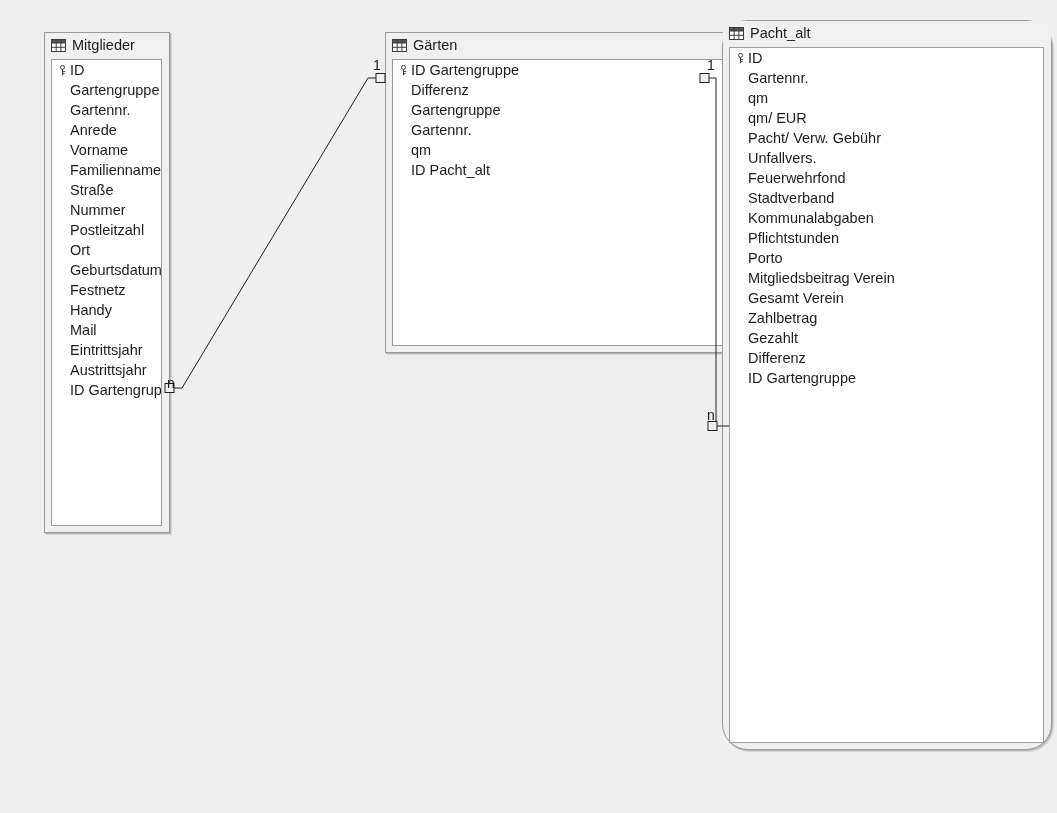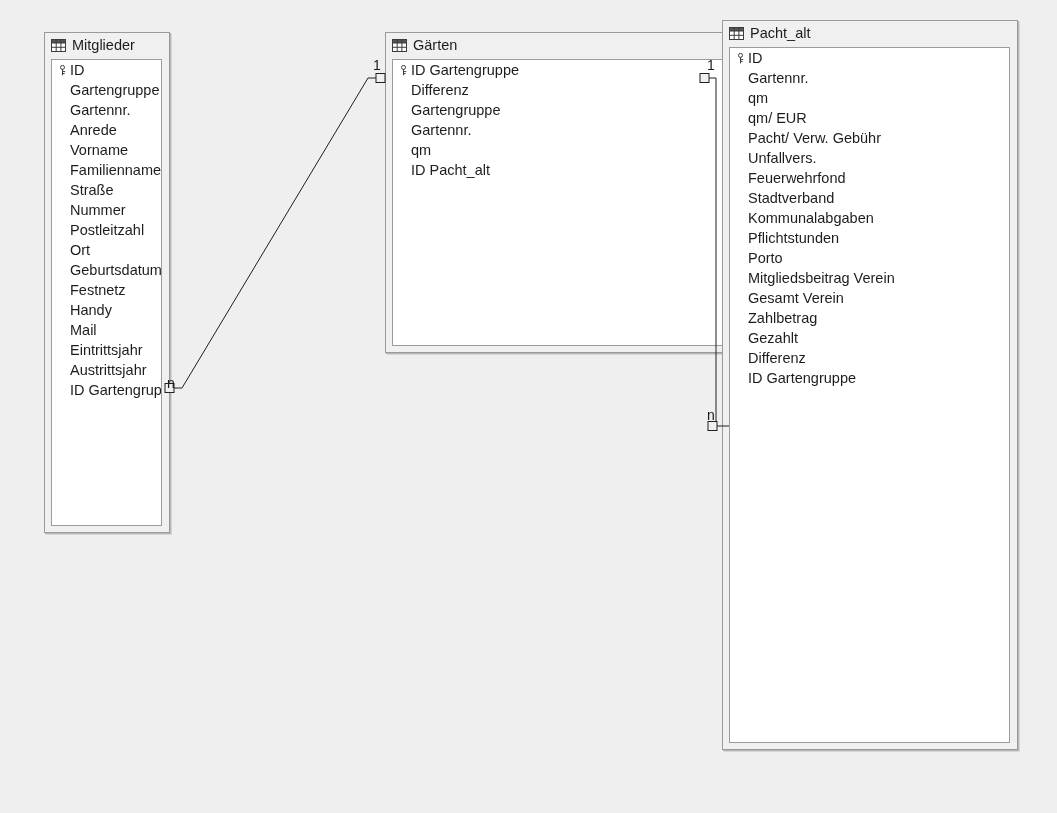--- a/index.html
+++ b/index.html
@@ -261,21 +261,21 @@
         <span class="field-key"></span>
         <span class="field-name">qm</span>
       </div>
       <div class="field-row">
         <span class="field-key"></span>
         <span class="field-name">ID Pacht_alt</span>
       </div>
     </div>
   </div>
 
-  <div class="table-panel" style="left:722px; top:20px; width:296px; height:730px;">
+  <div class="table-panel" style="left:722px; top:20px; width:330px; height:730px;border-radius:26px;">
     <div class="table-title">
       <svg class="tbl-icon" viewBox="0 0 15 13">
         <rect x="0.5" y="0.5" width="14" height="12" fill="#ffffff" stroke="#3c3c3c"></rect>
         <rect x="0.5" y="0.5" width="14" height="3.5" fill="#555555" stroke="#3c3c3c"></rect>
         <line x1="5.2" y1="0.5" x2="5.2" y2="12.5" stroke="#3c3c3c"></line>
         <line x1="9.9" y1="0.5" x2="9.9" y2="12.5" stroke="#3c3c3c"></line>
         <line x1="0.5" y1="8.3" x2="14.5" y2="8.3" stroke="#3c3c3c"></line>
       </svg>
       <span class="table-title-text">Pacht_alt</span>
     </div>

